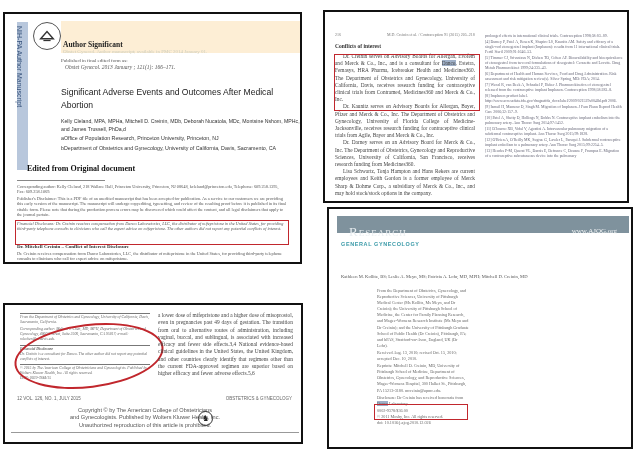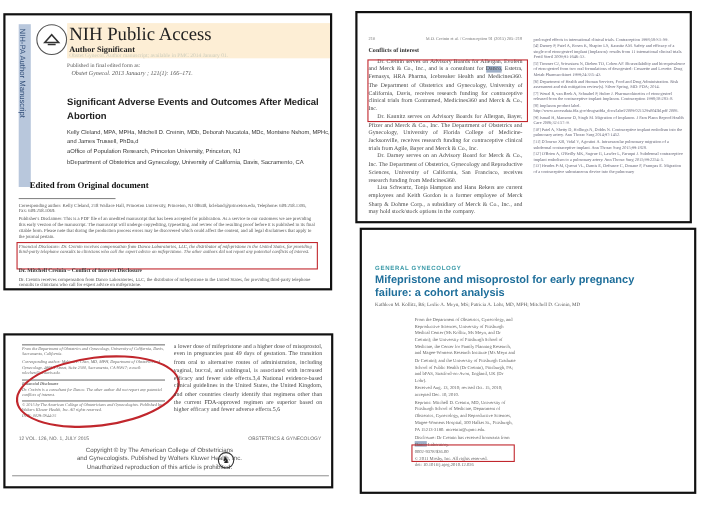--- a/index.html
+++ b/index.html
@@ -10,21 +10,21 @@
   .nih-side{position:absolute;left:12px;top:8px;width:11px;height:148px;background:#b8c7dc;}
   .nih-side span{position:absolute;left:-1px;top:4px;writing-mode:vertical-rl;font-family:"Liberation Sans",sans-serif;font-size:7px;color:#34507a;white-space:nowrap;}
   .nih-logo{position:absolute;left:28px;top:8px;width:28px;height:28px;border-radius:50%;border:1px solid #555;box-sizing:border-box;display:flex;align-items:center;justify-content:center;}
   .nih-logo svg{width:18px;height:18px;}
   .nih-hl{position:absolute;left:56px;top:7px;width:256px;height:32px;background:#fdecd0;opacity:.9;}
   .nih-title{position:absolute;left:58px;top:7px;font-size:17px;color:#222;}
   .nih-sub{position:absolute;left:58px;top:26px;font-size:7.5px;font-weight:bold;color:#222;}
   .nih-faint{position:absolute;left:58px;top:35px;font-size:5px;color:#ccb;white-space:nowrap;}
   .pub1{position:absolute;left:56px;top:44px;font-size:5px;color:#555;}
   .pub2{position:absolute;left:60px;top:50px;font-size:5.5px;font-style:italic;color:#555;}
-  .art-title{position:absolute;left:56px;top:72px;width:240px;font-family:"Liberation Sans",sans-serif;font-size:8.6px;font-weight:bold;line-height:13px;color:#222;}
+  .art-title{position:absolute;left:56px;top:72px;width:240px;font-family:"Liberation Sans",sans-serif;font-size:8.6px;font-weight:normal;line-height:13px;color:#222;}
   .authors{position:absolute;left:56px;top:103px;width:244px;font-family:"Liberation Sans",sans-serif;font-size:5.2px;line-height:8px;color:#333;}
   .affil{position:absolute;left:56px;font-family:"Liberation Sans",sans-serif;font-size:5.3px;color:#333;white-space:nowrap;}
   .edited{position:absolute;left:22px;top:146px;font-family:Liberation Serif, serif;font-size:8px;font-weight:bold;color:#111;}
   .rule1{position:absolute;left:12px;top:162px;width:88px;height:1px;background:#888;}
   .smalltxt{position:absolute;left:12px;width:270px;font-size:4.3px;line-height:5.4px;color:#555;}
   .redbox1{position:absolute;left:10px;top:206px;width:272px;height:23px;border:1.5px solid #c1272d;}
   .coi-title{position:absolute;left:12px;top:230px;font-size:5px;font-weight:bold;color:#333;}
   
   #p2{left:3px;top:303px;width:300px;height:141px;}
   .col-left{position:absolute;left:15px;top:10px;width:130px;font-size:3.8px;line-height:5px;font-style:italic;color:#666;}
@@ -64,21 +64,20 @@
   <div class="nih-side">
     <span>NIH-PA Author Manuscript</span>
   </div>
   <div class="nih-hl"></div>
   <div class="nih-logo">
     <svg viewBox="0 0 20 20">
         <path d="M3 13 L10 5 L17 13 Z" fill="none" stroke="#333" stroke-width="1.6"></path>
         <path d="M6 15 L14 15" stroke="#333" stroke-width="1.4"></path>
       </svg>
   </div>
-  <div class="nih-title">NIH Public Access</div>
   <div class="nih-sub">Author Significant</div>
   <div class="nih-faint">Obstet Gynecol. Author manuscript; available in PMC 2014 January 01.</div>
   <div class="pub1">Published in final edited form as:</div>
   <div class="pub2">Obstet Gynecol. 2013 January ; 121(1): 166–171.</div>
   <div class="art-title">Significant Adverse Events and Outcomes After Medical Abortion</div>
   <div class="authors">Kelly Cleland, MPA, MPHa, Mitchell D. Creinin, MDb, Deborah Nucatola, MDc, Montsine Nshom, MPHc, and James Trussell, PhDa,d</div>
   <div class="affil" style="top:121px">aOffice of Population Research, Princeton University, Princeton, NJ</div>
   <div class="affil" style="top:131px">bDepartment of Obstetrics and Gynecology, University of California, Davis, Sacramento, CA</div>
 
   <div class="edited" style="top:150px">Edited from Original document</div>
@@ -138,22 +137,25 @@
     <div>[8] Implanon product label. http://www.accessdata.fda.gov/drugsatfda_docs/label/2009/021529s004lbl.pdf 2006.</div>
     <div>[9] Ismail H, Mansour D, Singh M. Migration of Implanon. J Fam Plann Reprod Health Care 2006;32:157–9.</div>
     <div>[10] Patel A, Shetty D, Hollings N, Dobbs N. Contraceptive implant embolism into the pulmonary artery. Ann Thorac Surg 2014;97:1452.</div>
     <div>[11] D'Journo XB, Vidal V, Agostini A. Intravascular pulmonary migration of a subdermal contraceptive implant. Ann Thorac Surg 2015;99:1828.</div>
     <div>[12] O'Brien A, O'Reilly MK, Sugrue G, Lawler L, Faruqui J. Subdermal contraceptive implant embolism to a pulmonary artery. Ann Thorac Surg 2015;99:2254–5.</div>
     <div>[13] Heudes P-M, Querat VL, Darnis E, Defrance C, Douane F, Frampas E. Migration of a contraceptive subcutaneous device into the pulmonary</div>
   </div>
 </div>
 
 <div class="frame" id="p4">
+  <div class="res-bar">
+    <span class="res-title">Research</span>
+    <span class="res-url">www.AJOG.org</span>
+  </div>
   <div class="gen-gyn">GENERAL GYNECOLOGY</div>
-  <div class="ajog-title">Mifepristone and misoprostol for early pregnancy failure: a cohort analysis</div>
   <div class="ajog-auth">Kathleen M. Kollitz, BS; Leslie A. Meyn, MS; Patricia A. Lohr, MD, MPH; Mitchell D. Creinin, MD</div>
   <div class="ajog-aff">
     <p>From the Department of Obstetrics, Gynecology, and Reproductive Sciences, University of Pittsburgh Medical Center (Ms Kollitz, Ms Meyn, and Dr Creinin); the University of Pittsburgh School of Medicine, the Center for Family Planning Research, and Magee-Womens Research Institute (Ms Meyn and Dr Creinin); and the University of Pittsburgh Graduate School of Public Health (Dr Creinin), Pittsburgh, PA; and bPAS, Stratford-on-Avon, England, UK (Dr Lohr).</p>
     <p>Received Aug. 13, 2010; revised Oct. 15, 2010; accepted Dec. 10, 2010.</p>
     <p>Reprints: Mitchell D. Creinin, MD, University of Pittsburgh School of Medicine, Department of Obstetrics, Gynecology, and Reproductive Sciences, Magee-Womens Hospital, 300 Halket St., Pittsburgh, PA 15213-3180. mcreinin@upmc.edu.</p>
     <p><span>Disclosure: Dr Creinin has received honoraria from </span><span class="hlword">Danco</span><span> Laboratory.</span></p>
     <p style="margin:0">0002-9378/$36.00</p>
     <p style="margin:0">© 2011 Mosby, Inc. All rights reserved.</p>
     <p style="margin:0">doi: 10.1016/j.ajog.2010.12.026</p>
   </div>

